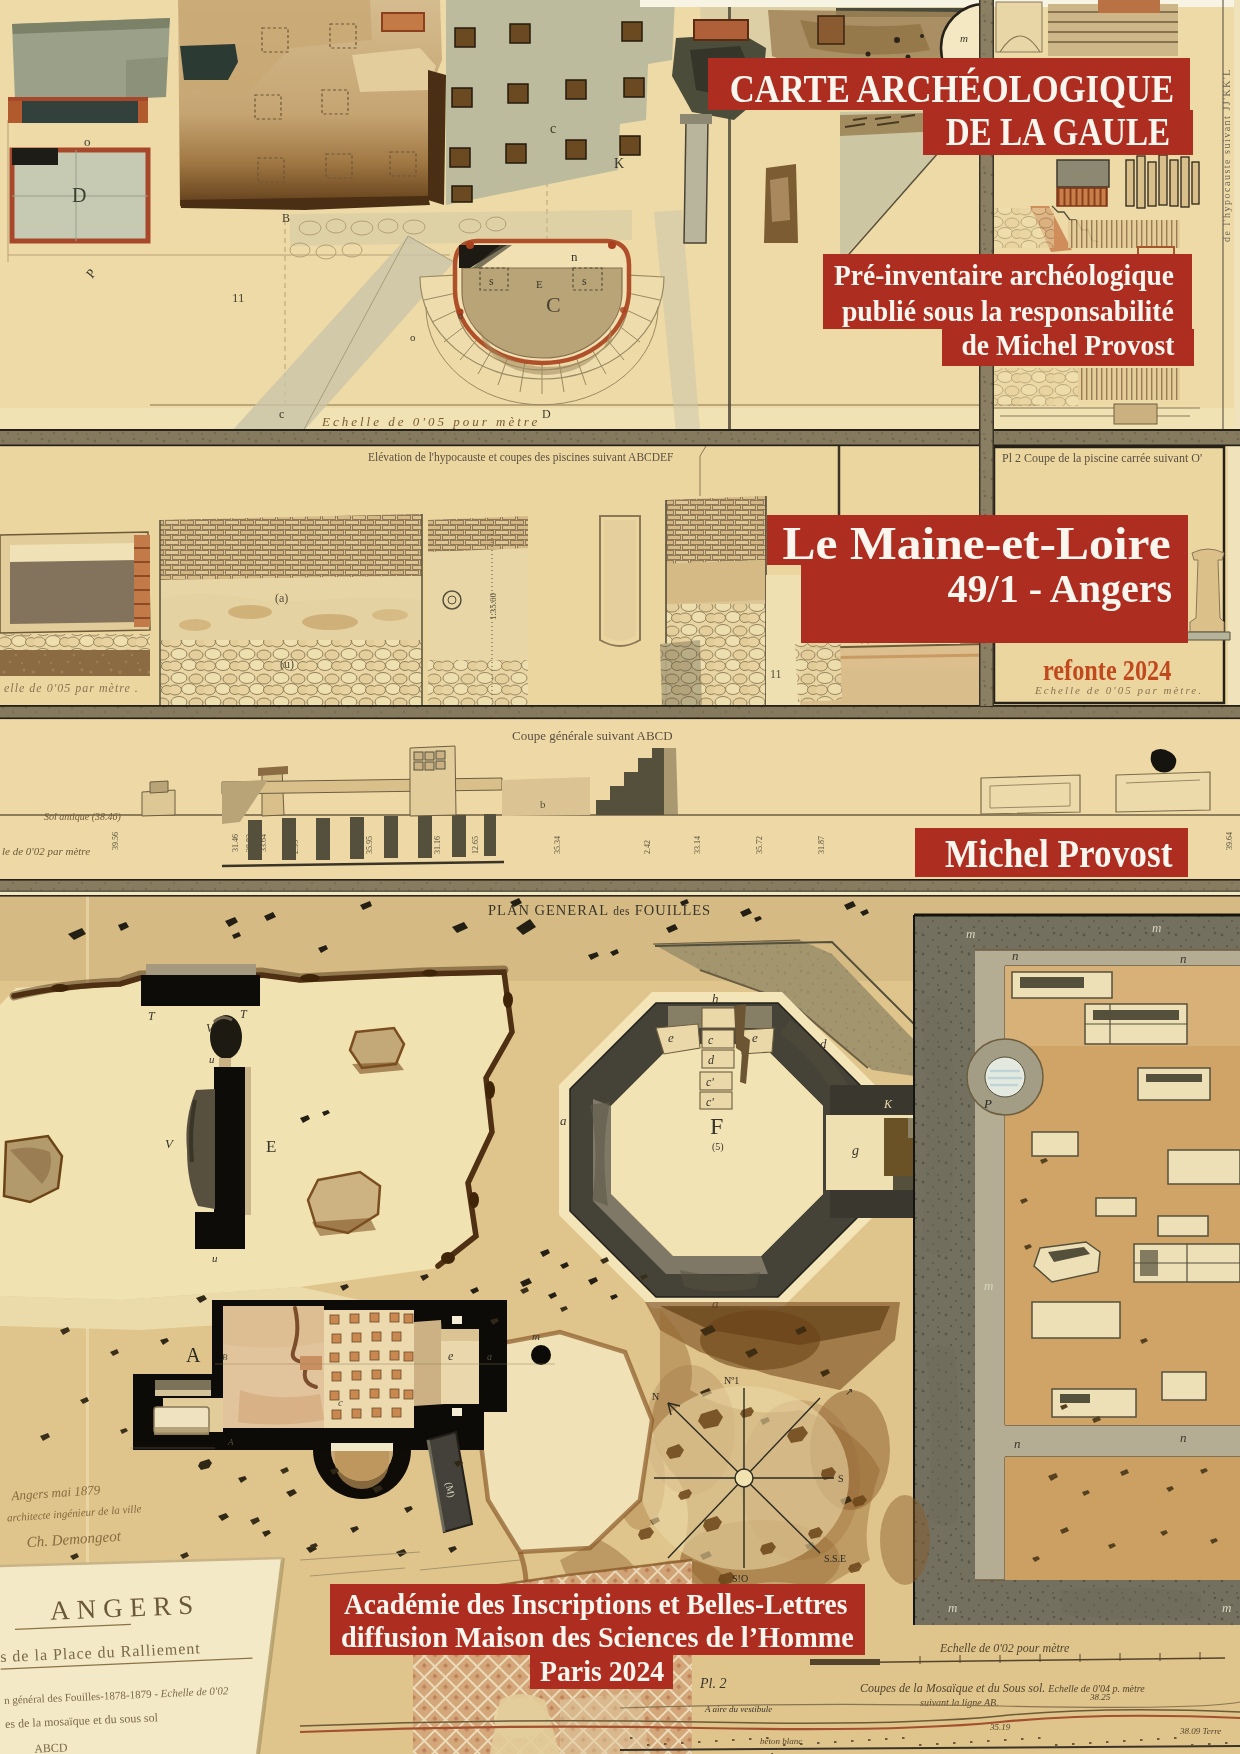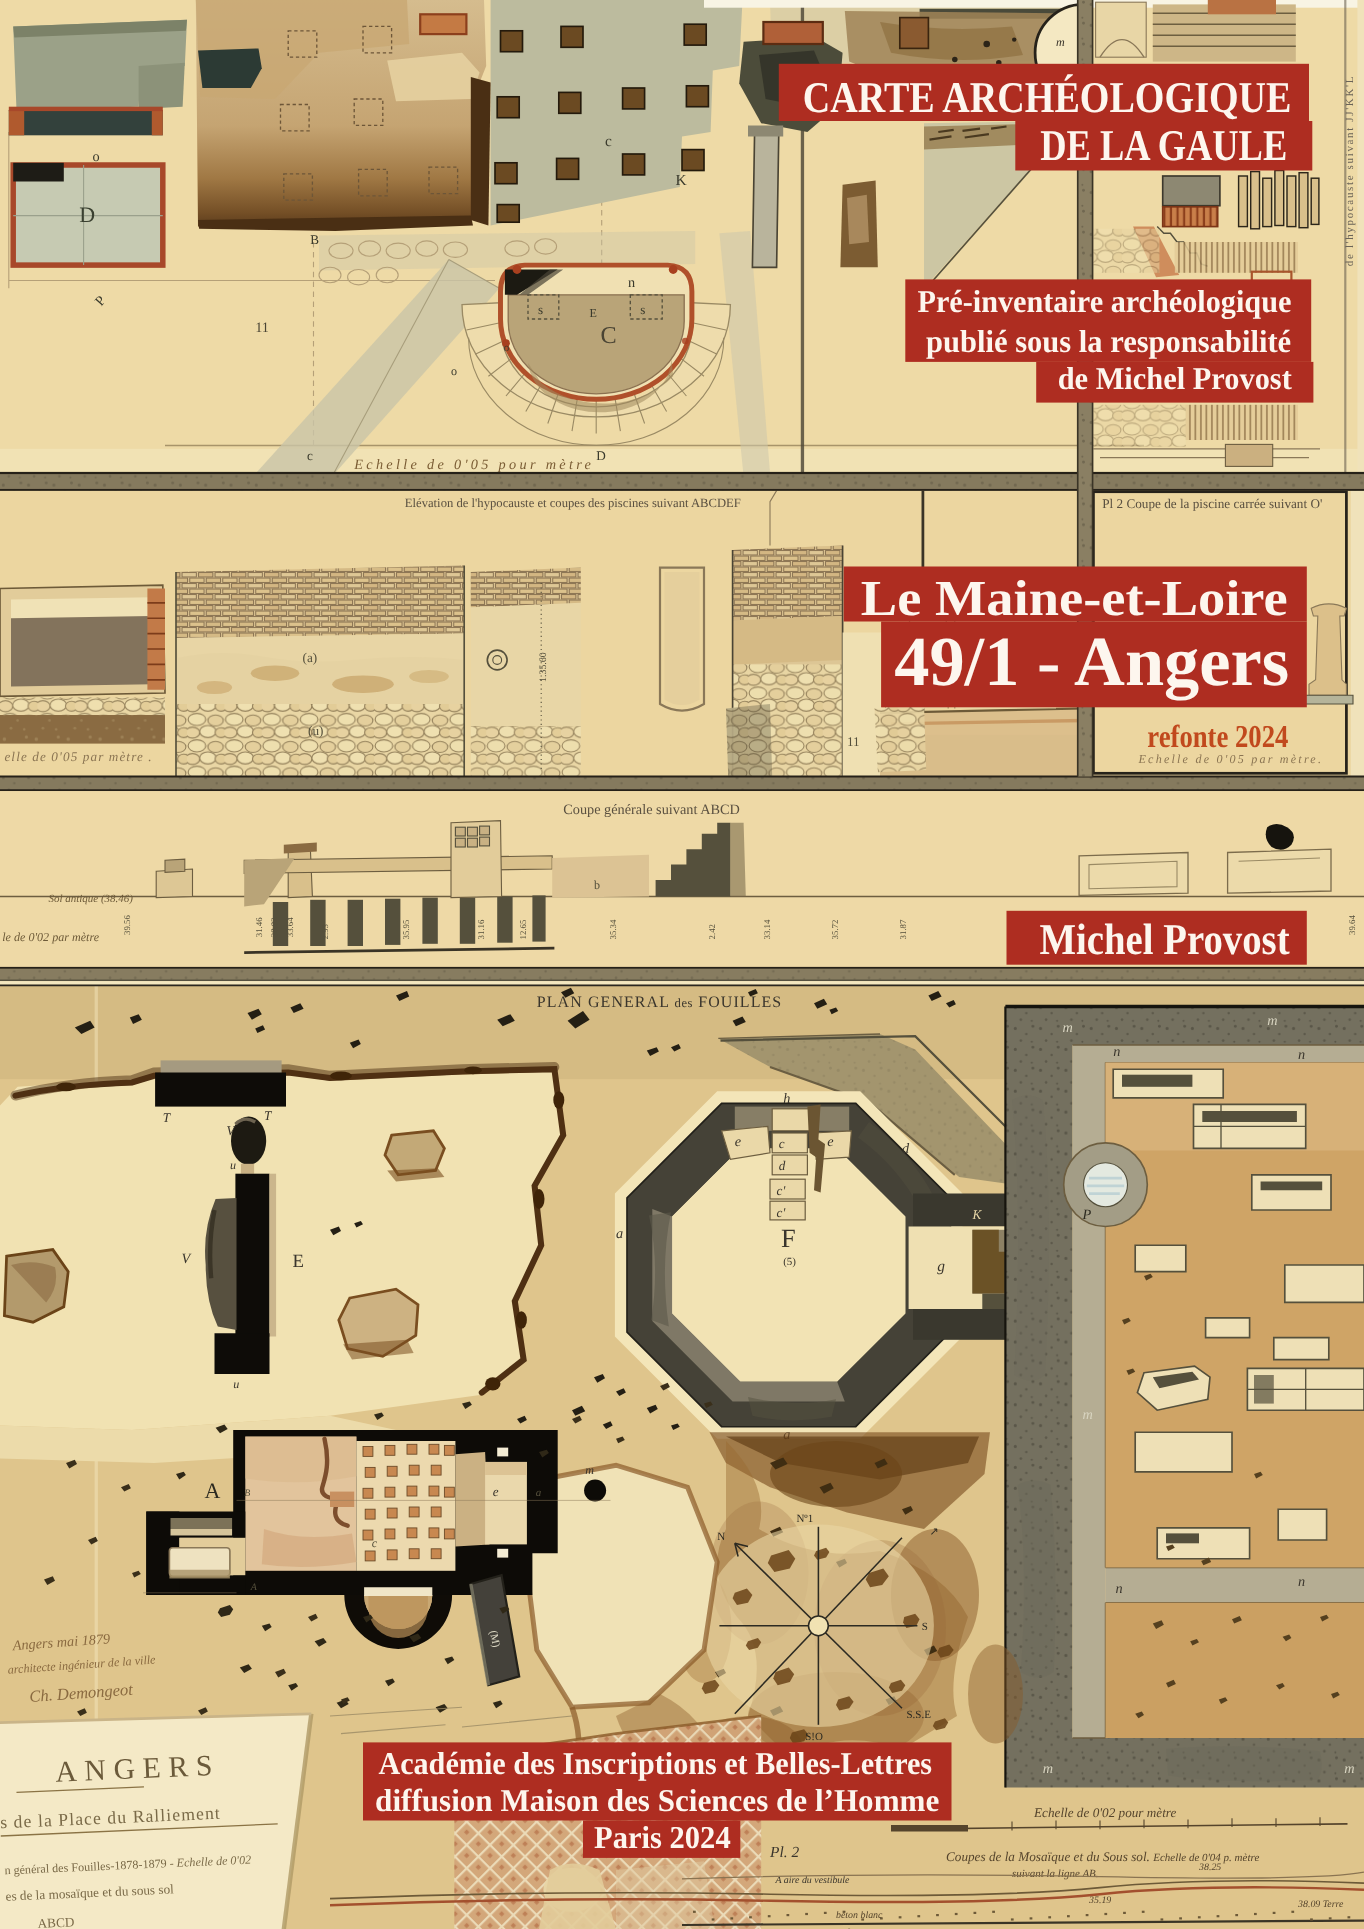--- a/index.html
+++ b/index.html
@@ -896,21 +896,21 @@
 
 <div class="rb" style="left:823px;top:254px;width:369px;height:75px;"></div>
 <div class="rb" style="left:942px;top:329px;width:252px;height:37px;"></div>
 <div class="rt" style="right:66px;top:259.4px;font-size:29px;transform:scaleX(0.947);transform-origin:100% 50%;">Pré-inventaire archéologique</div>
 <div class="rt" style="right:66px;top:294.6px;font-size:29px;transform:scaleX(0.957);transform-origin:100% 50%;">publié sous la responsabilité</div>
 <div class="rt" style="right:66px;top:329.4px;font-size:29px;transform:scaleX(0.953);transform-origin:100% 50%;">de Michel Provost</div>
 
 <div class="rb" style="left:767px;top:515px;width:421px;height:50px;"></div>
 <div class="rb" style="left:801px;top:565px;width:387px;height:78px;"></div>
 <div class="rt" style="right:69px;top:517.2px;font-size:46px;transform:scaleX(1.076);transform-origin:100% 50%;">Le Maine-et-Loire</div>
-<div class="rt" style="right:68px;top:565px;font-size:64px;">49/1 - Angers</div>
+<div class="rt" style="right:68px;top:565px;font-size:40px;">49/1 - Angers</div>
 <div class="rt" style="right:69px;top:653.5px;font-size:29px;color:#c1491d;transform:scaleX(0.837);transform-origin:100% 50%;">refonte 2024</div>
 
 <div class="rb" style="left:915px;top:828px;width:273px;height:49px;"></div>
 <div class="rt" style="left:945px;top:830.3px;font-size:40px;transform:scaleX(0.881);transform-origin:0 50%;">Michel Provost</div>
 
 <div class="rb" style="left:330px;top:1584px;width:535px;height:71px;"></div>
 <div class="rb" style="left:530px;top:1655px;width:143px;height:34px;"></div>
 <div class="rt" style="left:344px;top:1588.2px;font-size:29px;transform:scaleX(0.945);transform-origin:0 50%;">Académie des Inscriptions et Belles-Lettres</div>
 <div class="rt" style="left:341px;top:1621.2px;font-size:29px;transform:scaleX(0.975);transform-origin:0 50%;">diffusion Maison des Sciences de l’Homme</div>
 <div class="rt" style="left:540px;top:1654.7px;font-size:29px;transform:scaleX(0.958);transform-origin:0 50%;">Paris 2024</div>

